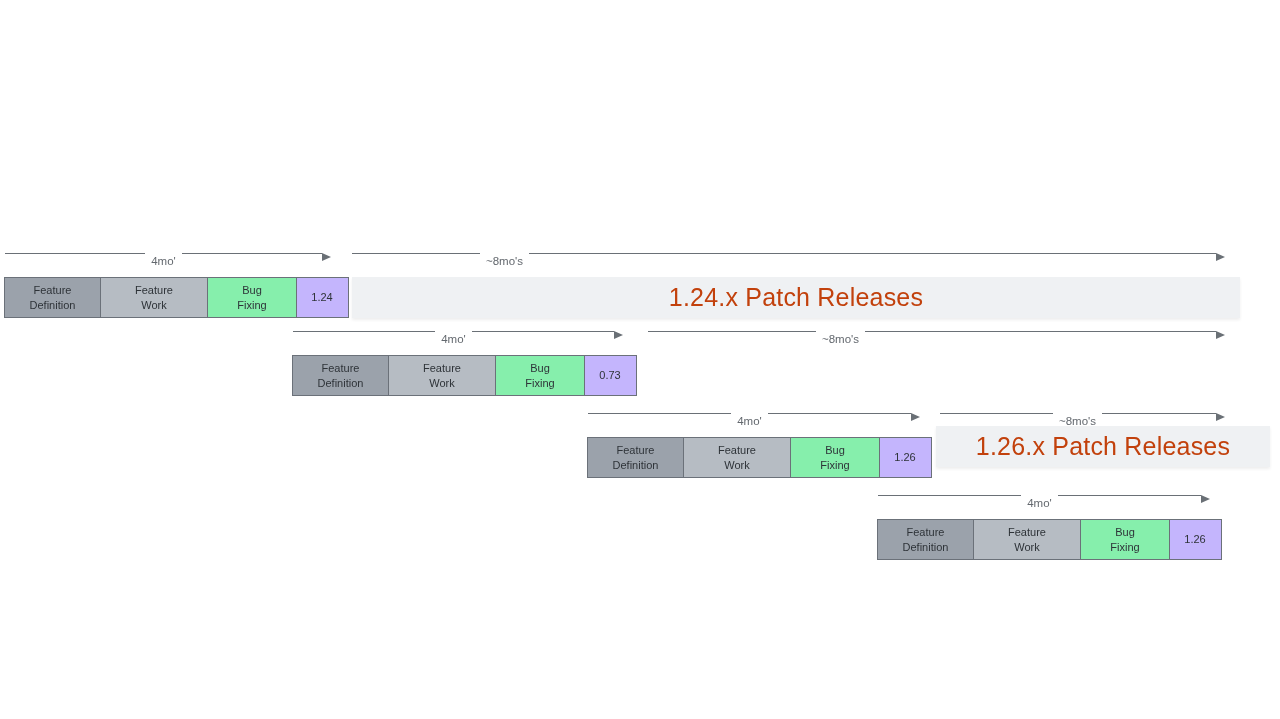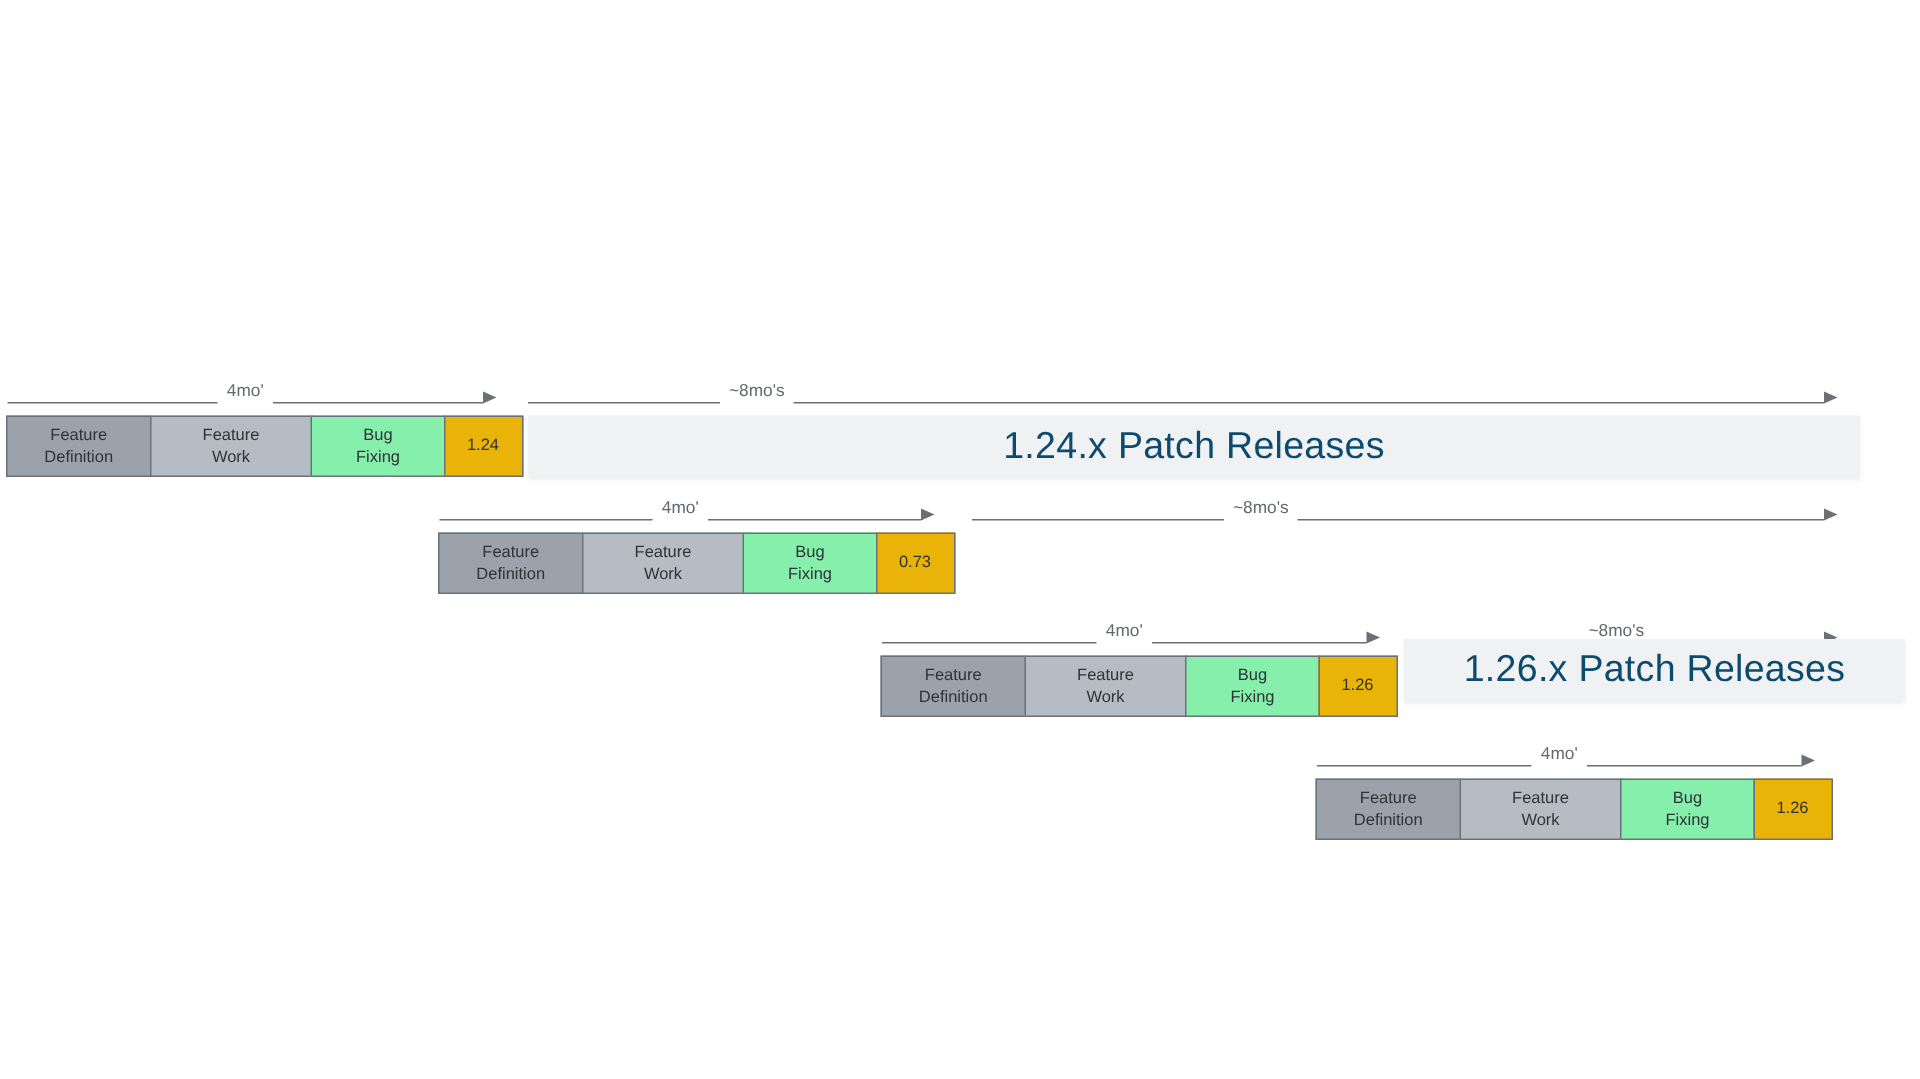--- a/index.html
+++ b/index.html
@@ -1,21 +1,21 @@
 <!DOCTYPE html>
 <html><head>
 <meta charset="utf-8">
 <style>
   html,body{margin:0;padding:0;background:#ffffff;}
   .canvas{
     position:relative;width:1280px;height:719px;background:#ffffff;overflow:hidden;
     font-family:"Liberation Sans", sans-serif;
   }
   
-  .arrow{position:absolute;height:16px;display:flex;align-items:flex-end;}
+  .arrow{position:absolute;height:16px;display:flex;align-items:flex-start;}
   .arrow .seg{height:0;border-top:1.5px solid #6a7076;}
   .arrow .grow{flex:1 1 auto;}
   .arrow .lbl{
     flex:0 0 auto;padding:0 6px;font-size:11.5px;color:#63686e;
     white-space:nowrap;line-height:16px;
   }
   .arrow .head{
     flex:0 0 auto;width:0;height:0;
     border-left:9px solid #6a7076;
     border-top:4px solid transparent;
@@ -25,26 +25,26 @@
   .boxes{position:absolute;display:flex;border-radius:18px;}
   .box{
     height:41px;box-sizing:border-box;border:1.5px solid #6b7179;
     display:flex;align-items:center;justify-content:center;text-align:center;
     font-size:11px;line-height:1.3;color:#2e3338;white-space:pre-line;
   }
   .box + .box{margin-left:-1.5px;}
   .fd{width:97px;background:#9ba2ab;}
   .fw{width:109px;background:#b6bcc3;}
   .bf{width:90px;background:#86efac;}
-  .ver{width:53px;background:#eab308;}
+  .ver{width:53px;background:#c4b5fd;}
   
   .band{
     position:absolute;height:41px;background:#eff1f3;box-sizing:border-box;
     display:flex;align-items:center;justify-content:center;
-    font-size:25px;color:#0c4a6e;letter-spacing:0.2px;
+    font-size:25px;color:#c2410c;letter-spacing:0.2px;
     box-shadow:0 2px 3px rgba(0,0,0,0.07);
   }
   
   .r1-a4{left:5px;top:253px;width:326px;}
   .r1-a8{left:352px;top:253px;width:873px;}
   .r1-b {left:4px;top:277px;}
   .r1-band{left:352px;top:277px;width:888px;}
   .r1-a8 .seg-a{flex:0 0 128px;}
 
   .r2-a4{left:293px;top:331px;width:330px;}

